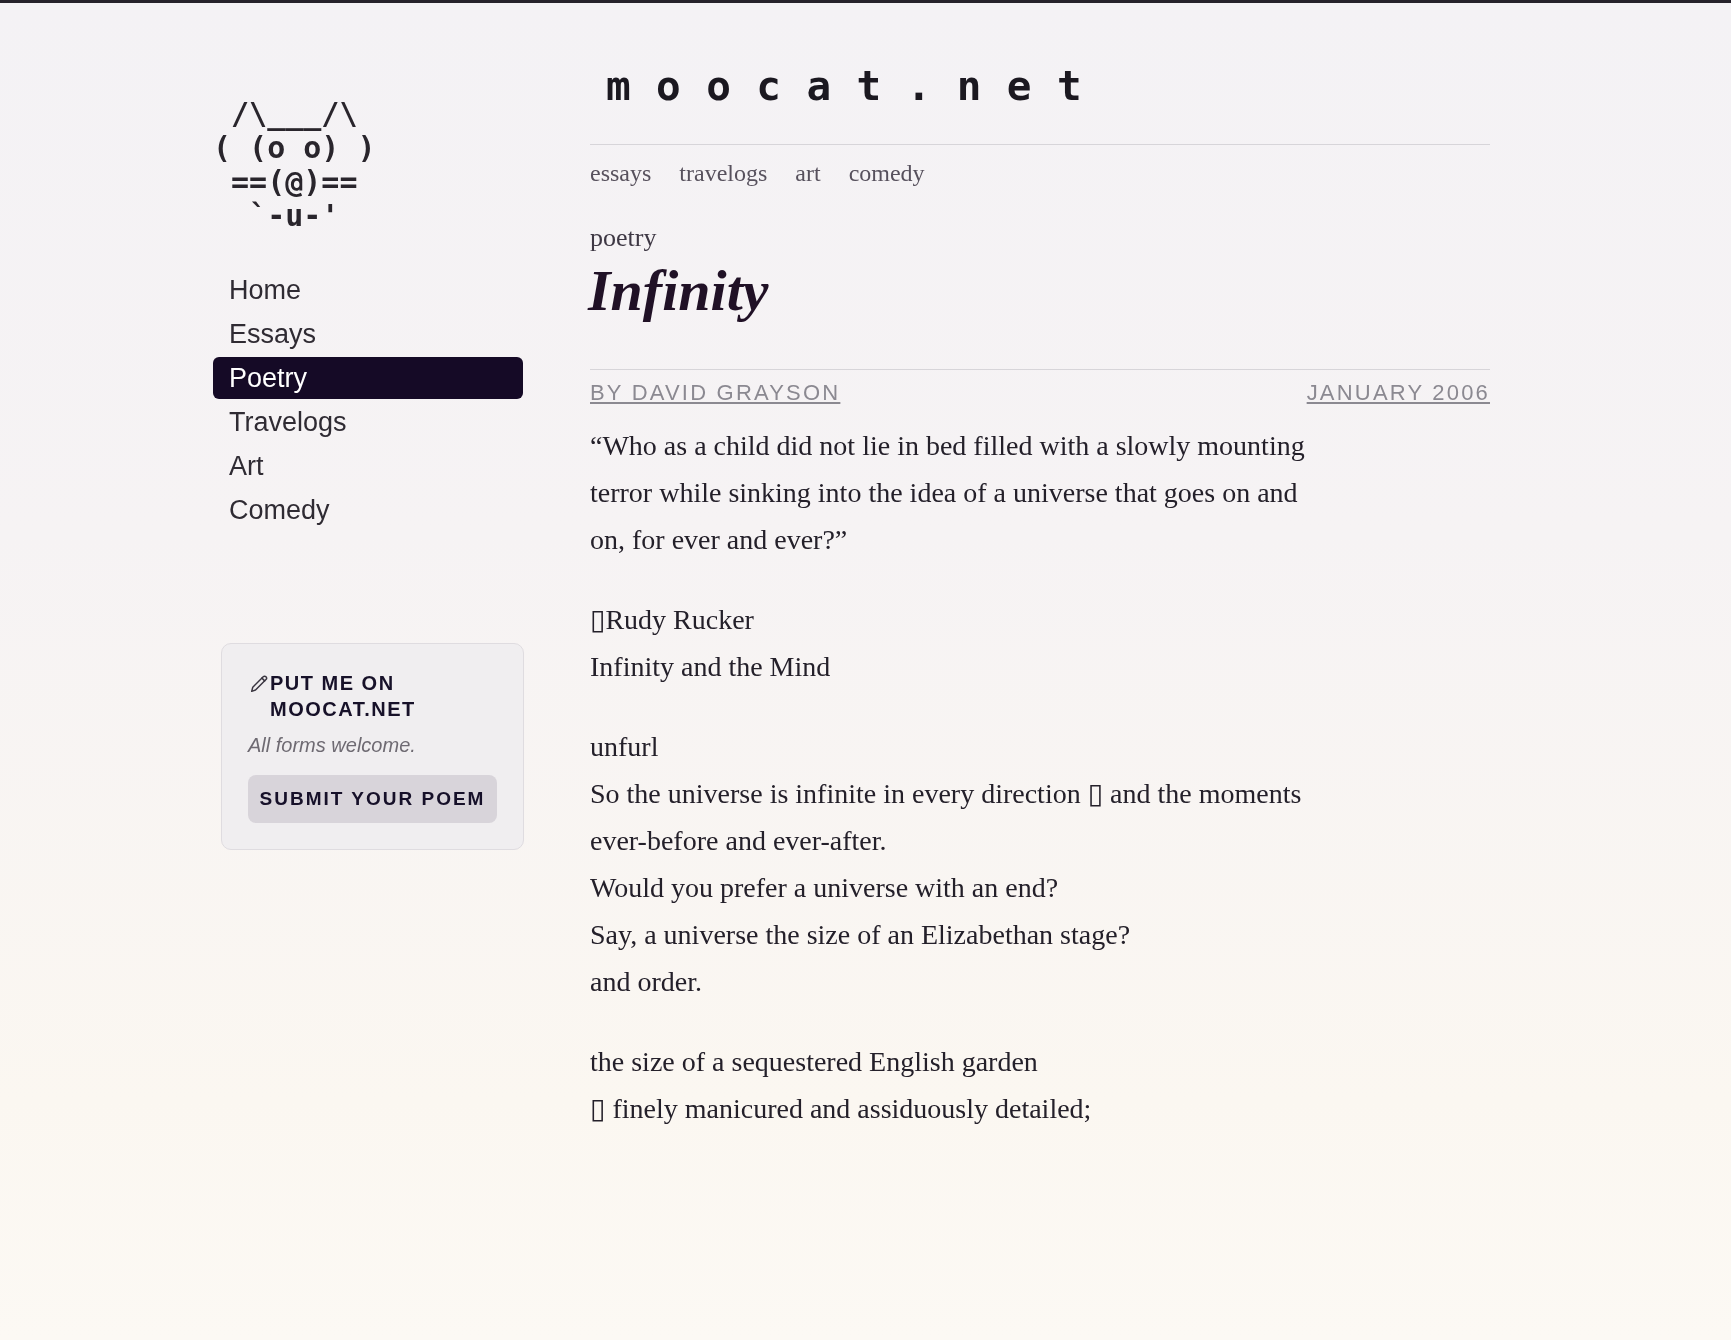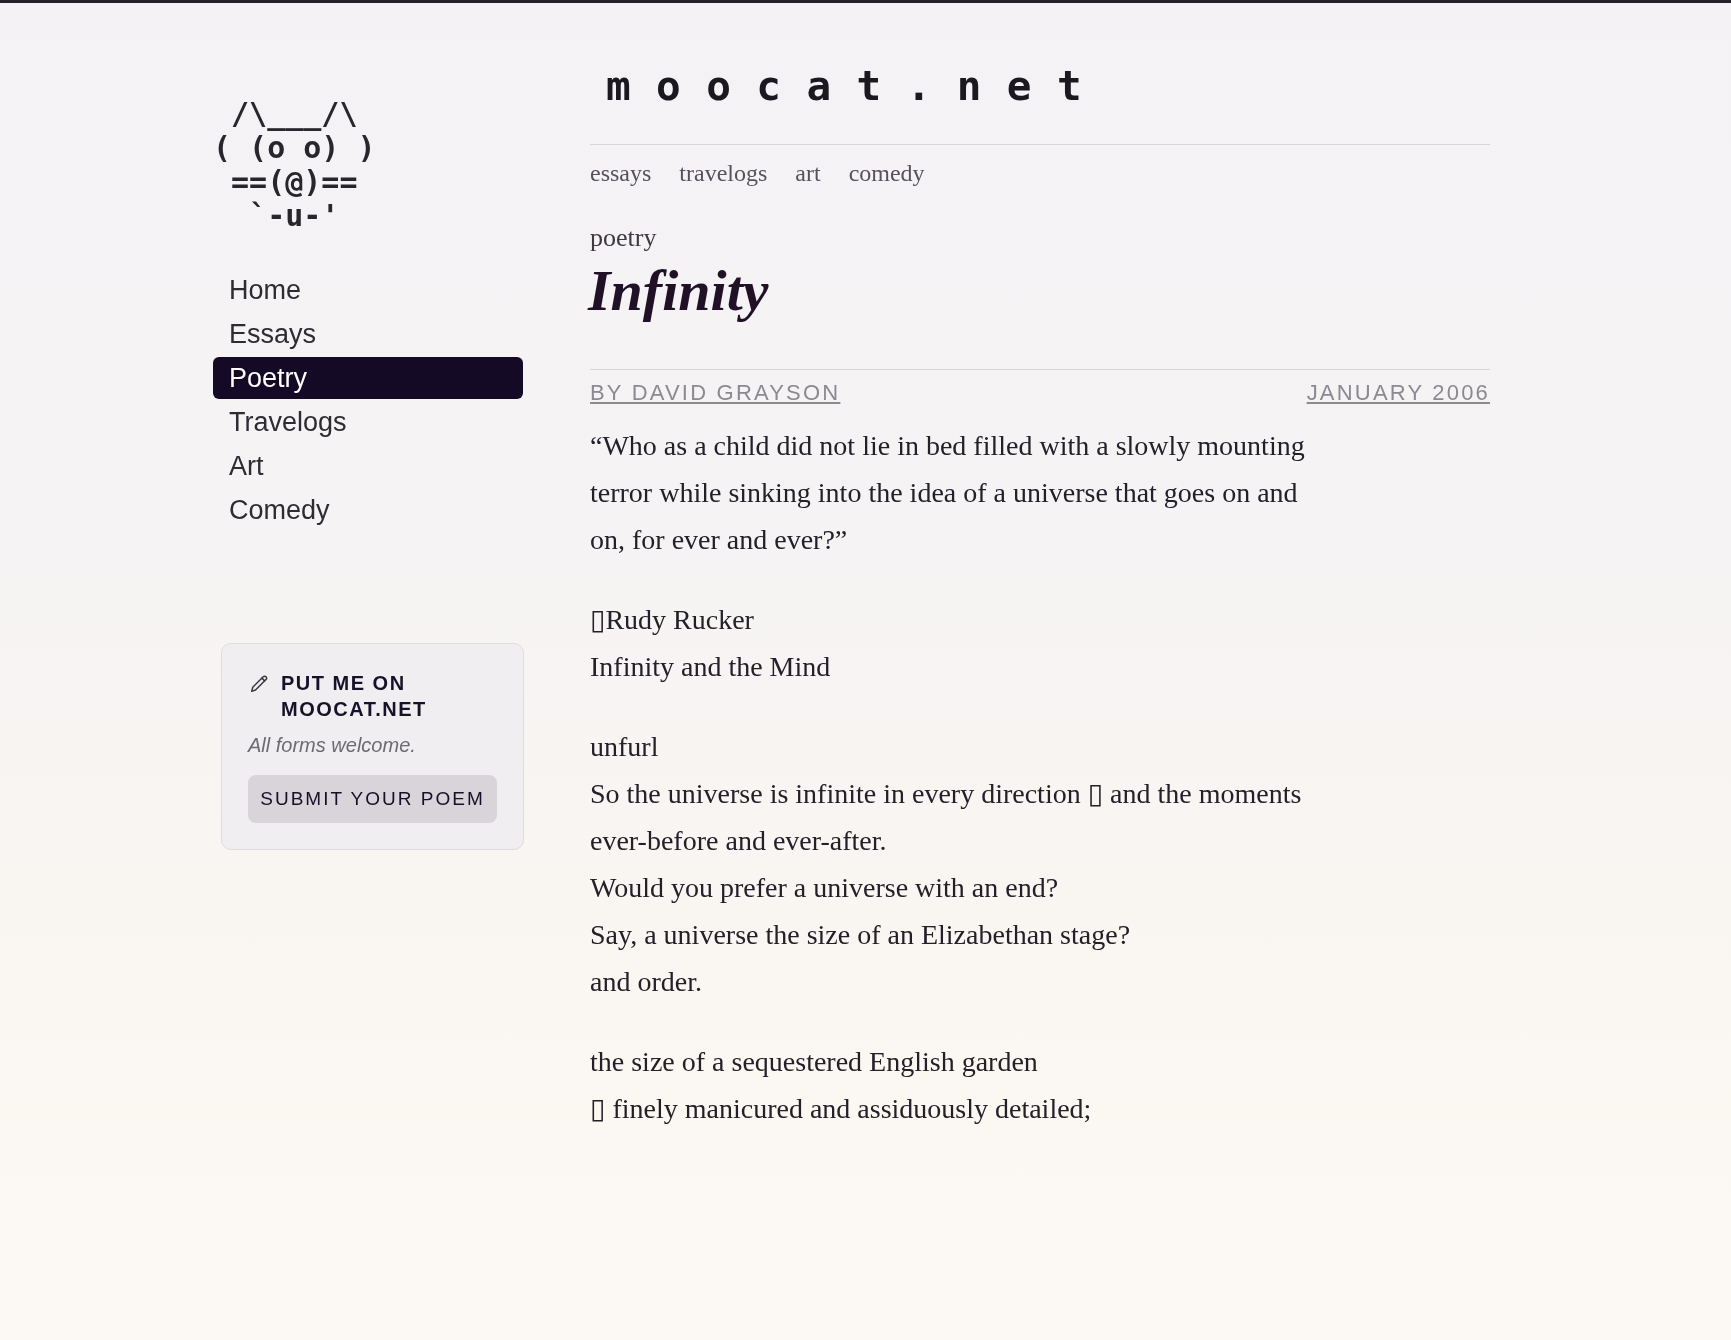--- a/index.html
+++ b/index.html
@@ -23,32 +23,32 @@
     font-size: 27px; line-height: 28px; color: #2f2b33;
     padding: 7px 16px; margin-bottom: 2px; border-radius: 6px; cursor: pointer;
   }
   .side-nav-item.active { background: #150a26; color: #ffffff; }
 
   .submit-box {
     margin: 112px 0 0 8px; width: 303px;
     background: #f0eef0; border: 1px solid #dfdce0; border-radius: 10px;
     padding: 26px 26px;
   }
-  .box-head { display: flex; gap: 11px; align-items: flex-start; }
+  .box-head { display: flex; align-items: flex-start; }
   .pencil { flex: 0 0 auto; margin-top: 3px; }
   .box-title {
     font-weight: bold; font-size: 20px; line-height: 26px; letter-spacing: 1.5px;
     color: #171129;
   }
   .box-tagline { font-style: italic; font-size: 20px; line-height: 27px; color: #6e6a72; margin-top: 10px; }
   .submit-btn {
     display: block; width: 100%; margin-top: 16px;
     background: #d8d4da; border: none; border-radius: 8px;
     padding: 13px 0; text-align: center;
-    font-family: "Liberation Sans", sans-serif; font-weight: normal; font-size: 19px;
+    font-family: "Liberation Sans", sans-serif; font-weight: bold; font-size: 19px;
     letter-spacing: 2px; color: #161029; cursor: pointer;
   }
 
   
   .main { flex: 1; padding: 42px 0 0 60px; }
   .main-inner { width: 900px; }
   .site-title {
     margin: 16px; font-family: "DejaVu Sans Mono", monospace; font-weight: bold;
     font-size: 41px; line-height: 56px; letter-spacing: 0.62em; color: #1b1820;
     white-space: nowrap;

